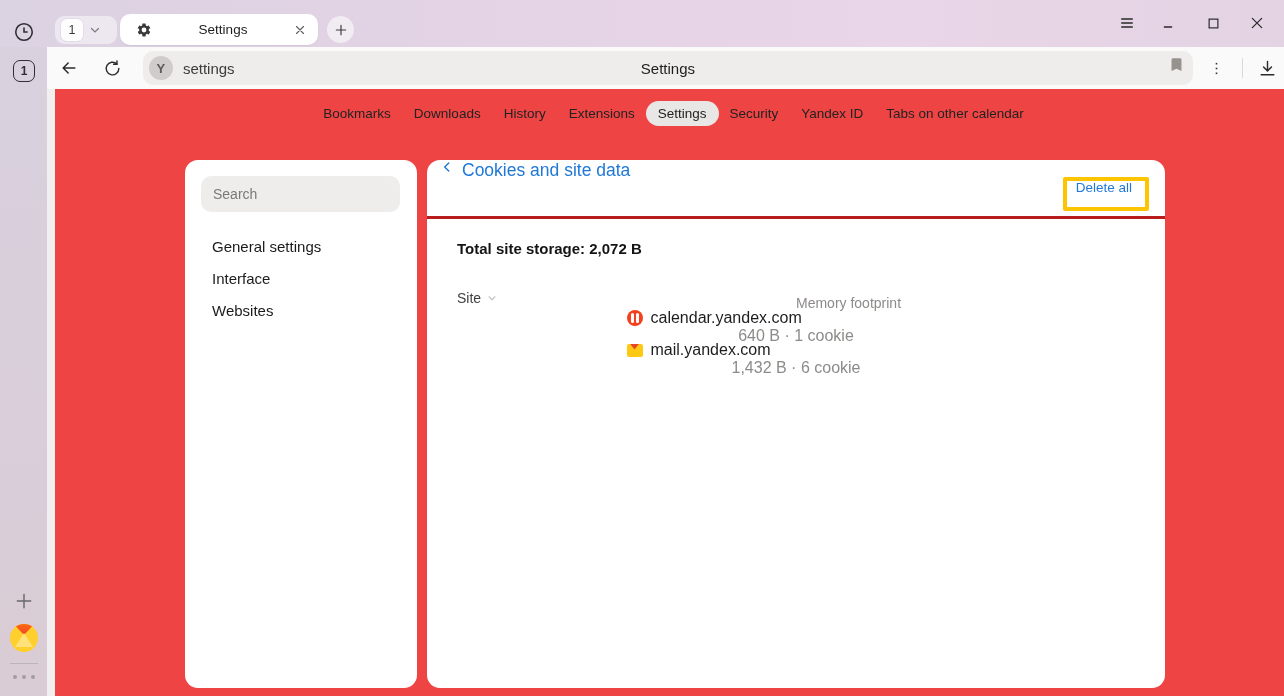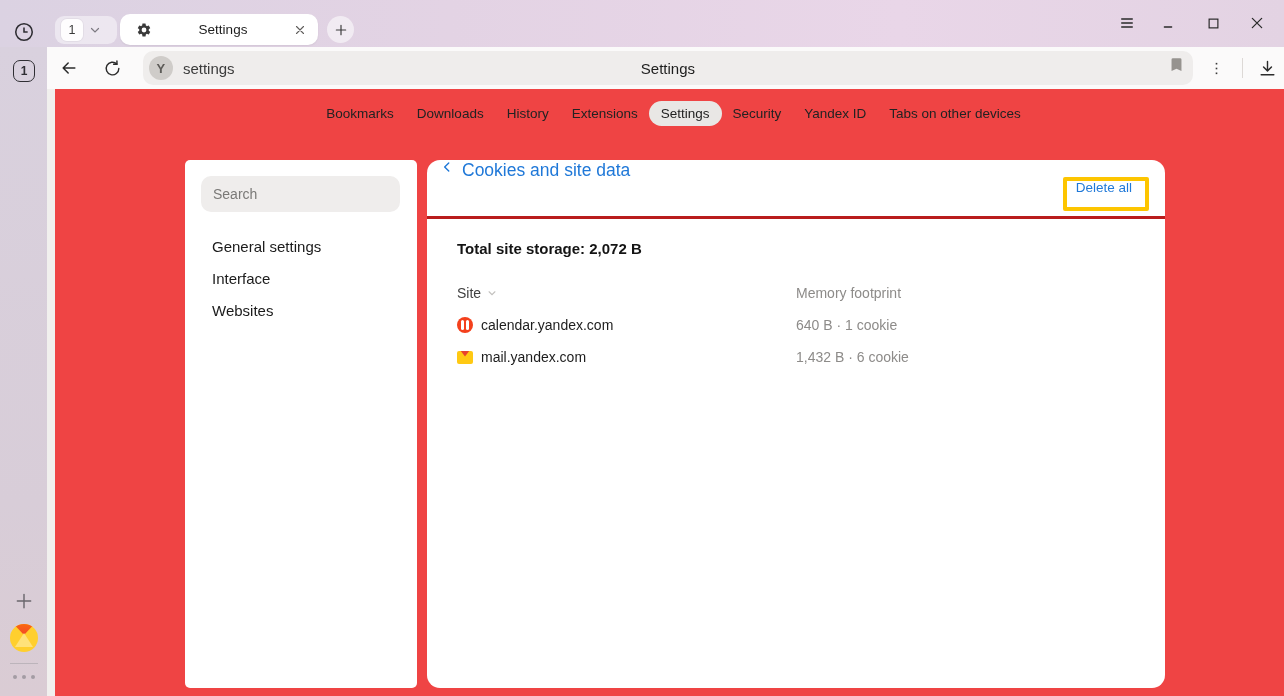--- a/index.html
+++ b/index.html
@@ -87,21 +87,21 @@
     display:flex; justify-content:center; align-items:center; gap:23px;
     font-size:13.5px; color:#222;
   }
   .nav-item { cursor:pointer; white-space:nowrap; }
   .nav-item.active {
     background:#e9e7e5; border-radius:14px; padding:5px 12px; margin:-5px -12px;
   }
 
   .sidebar-card {
     position:absolute; left:130px; top:71px; width:232px; height:528px;
-    background:#fff; border-radius:5px;
+    background:#fff; border-radius:13px;
   }
   .search-input {
     position:absolute; left:16px; top:16px; width:199px; height:36px;
     background:#efedec; border:none; border-radius:10px; outline:none;
     font-family:inherit; font-size:14px; color:#3c3c3c; padding:0 12px;
   }
   .search-input::placeholder { color:#7a7977; }
   .side-list { position:absolute; left:0; top:70px; width:100%; }
   .side-item {
     height:32px; padding-left:27px; display:flex; align-items:center;
@@ -123,22 +123,22 @@
     position:absolute; right:33px; top:20px; font-size:13.5px; color:#1f78d8;
     background:none; border:none; font-family:inherit; cursor:pointer;margin-left:28px;
   }
   .highlight-box {
     position:absolute; left:636px; top:17px; width:86px; height:34px;
     border:4px solid #fdc500; border-radius:2px; pointer-events:none;
   }
   .total-line { position:absolute; left:30px; top:80px; font-size:15px; font-weight:bold; color:#141414; }
   .table-head { position:absolute; left:30px; top:125px; width:678px; display:flex; font-size:14px; }
   .col-site { width:339px; color:#404040; display:flex; align-items:center; gap:6px; }
-  .col-mem { color:#8d8b89; }
-  .site-row { position:absolute; left:30px; width:678px; height:32px; display:flex; align-items:center; font-size:14px; }
+  .col-mem { color:#8d8b89;margin-top:10px; }
+  .site-row { position:absolute; left:30px; width:678px; height:32px; display:flex; align-items:center; font-size:16px;flex-direction:column; }
   .row-1 { top:149px; } .row-2 { top:181px; }
   .site-cell { width:339px; display:flex; align-items:center; gap:8px; color:#1d1d1d; }
   .mem-cell { color:#8d8b89; }
 
   
   .fav-calendar {
     width:16px; height:16px; border-radius:50%;
     background:#f4401c; position:relative; overflow:hidden;
   }
   .fav-calendar::before {
@@ -300,21 +300,21 @@
 <div class="page">
 
   <div class="nav-row">
     <span class="nav-item">Bookmarks</span>
     <span class="nav-item">Downloads</span>
     <span class="nav-item">History</span>
     <span class="nav-item">Extensions</span>
     <span class="nav-item active">Settings</span>
     <span class="nav-item">Security</span>
     <span class="nav-item">Yandex ID</span>
-    <span class="nav-item">Tabs on other devices</span>
+    <span class="nav-item">Tabs on other calendar</span>
   </div>
 
   <div class="sidebar-card">
     <input class="search-input" type="text" placeholder="Search" style="">
     <div class="side-list">
       <div class="side-item">General settings</div>
       <div class="side-item">Interface</div>
       <div class="side-item">Websites</div>
     </div>
   </div>

